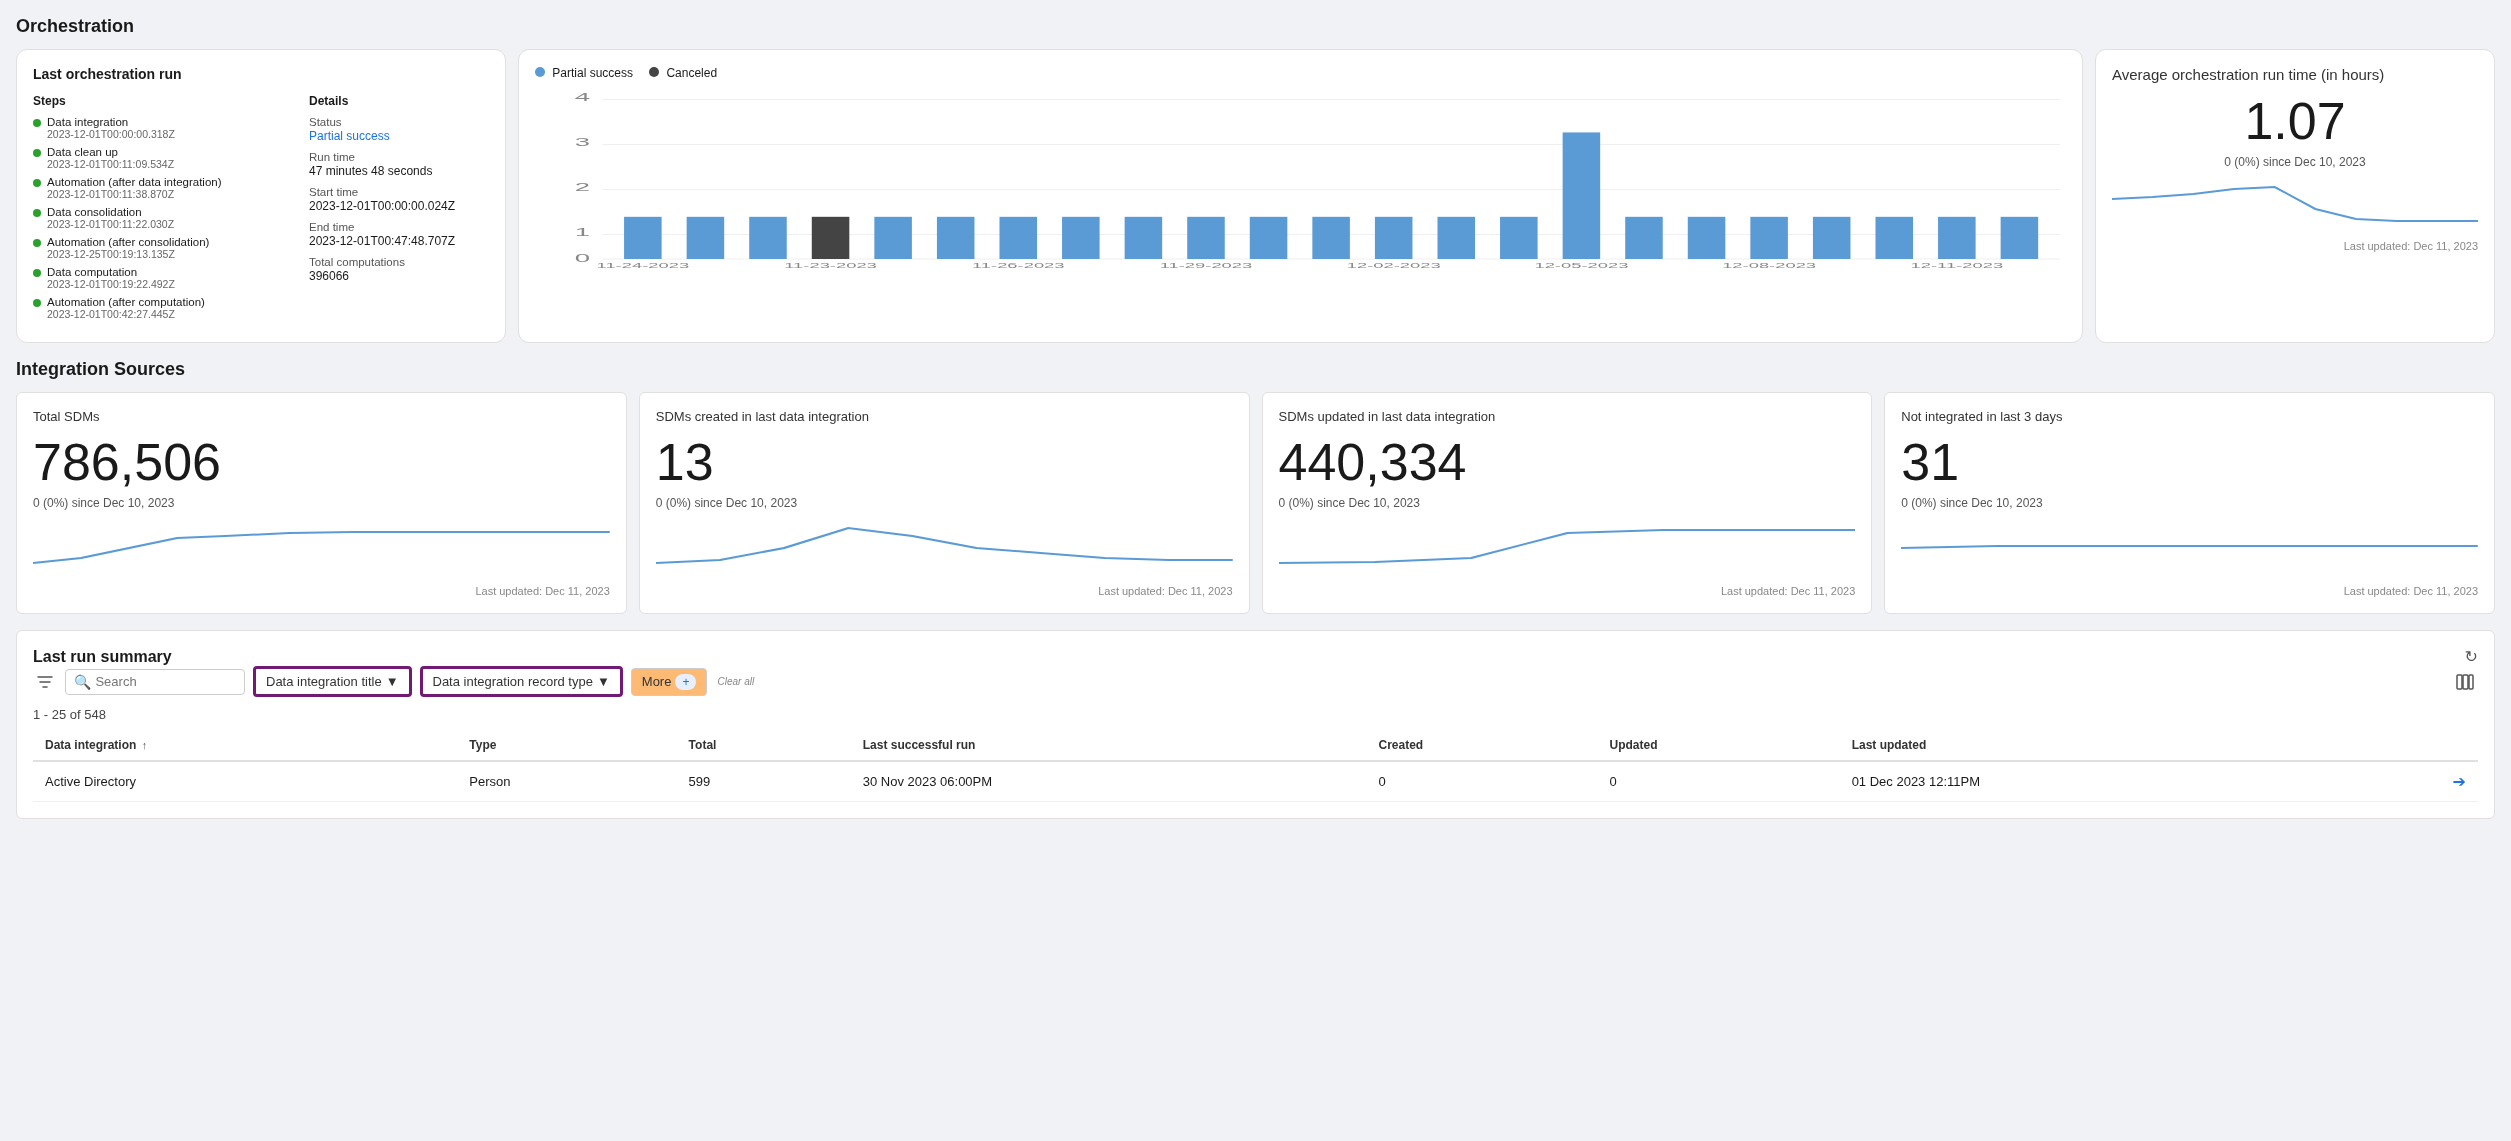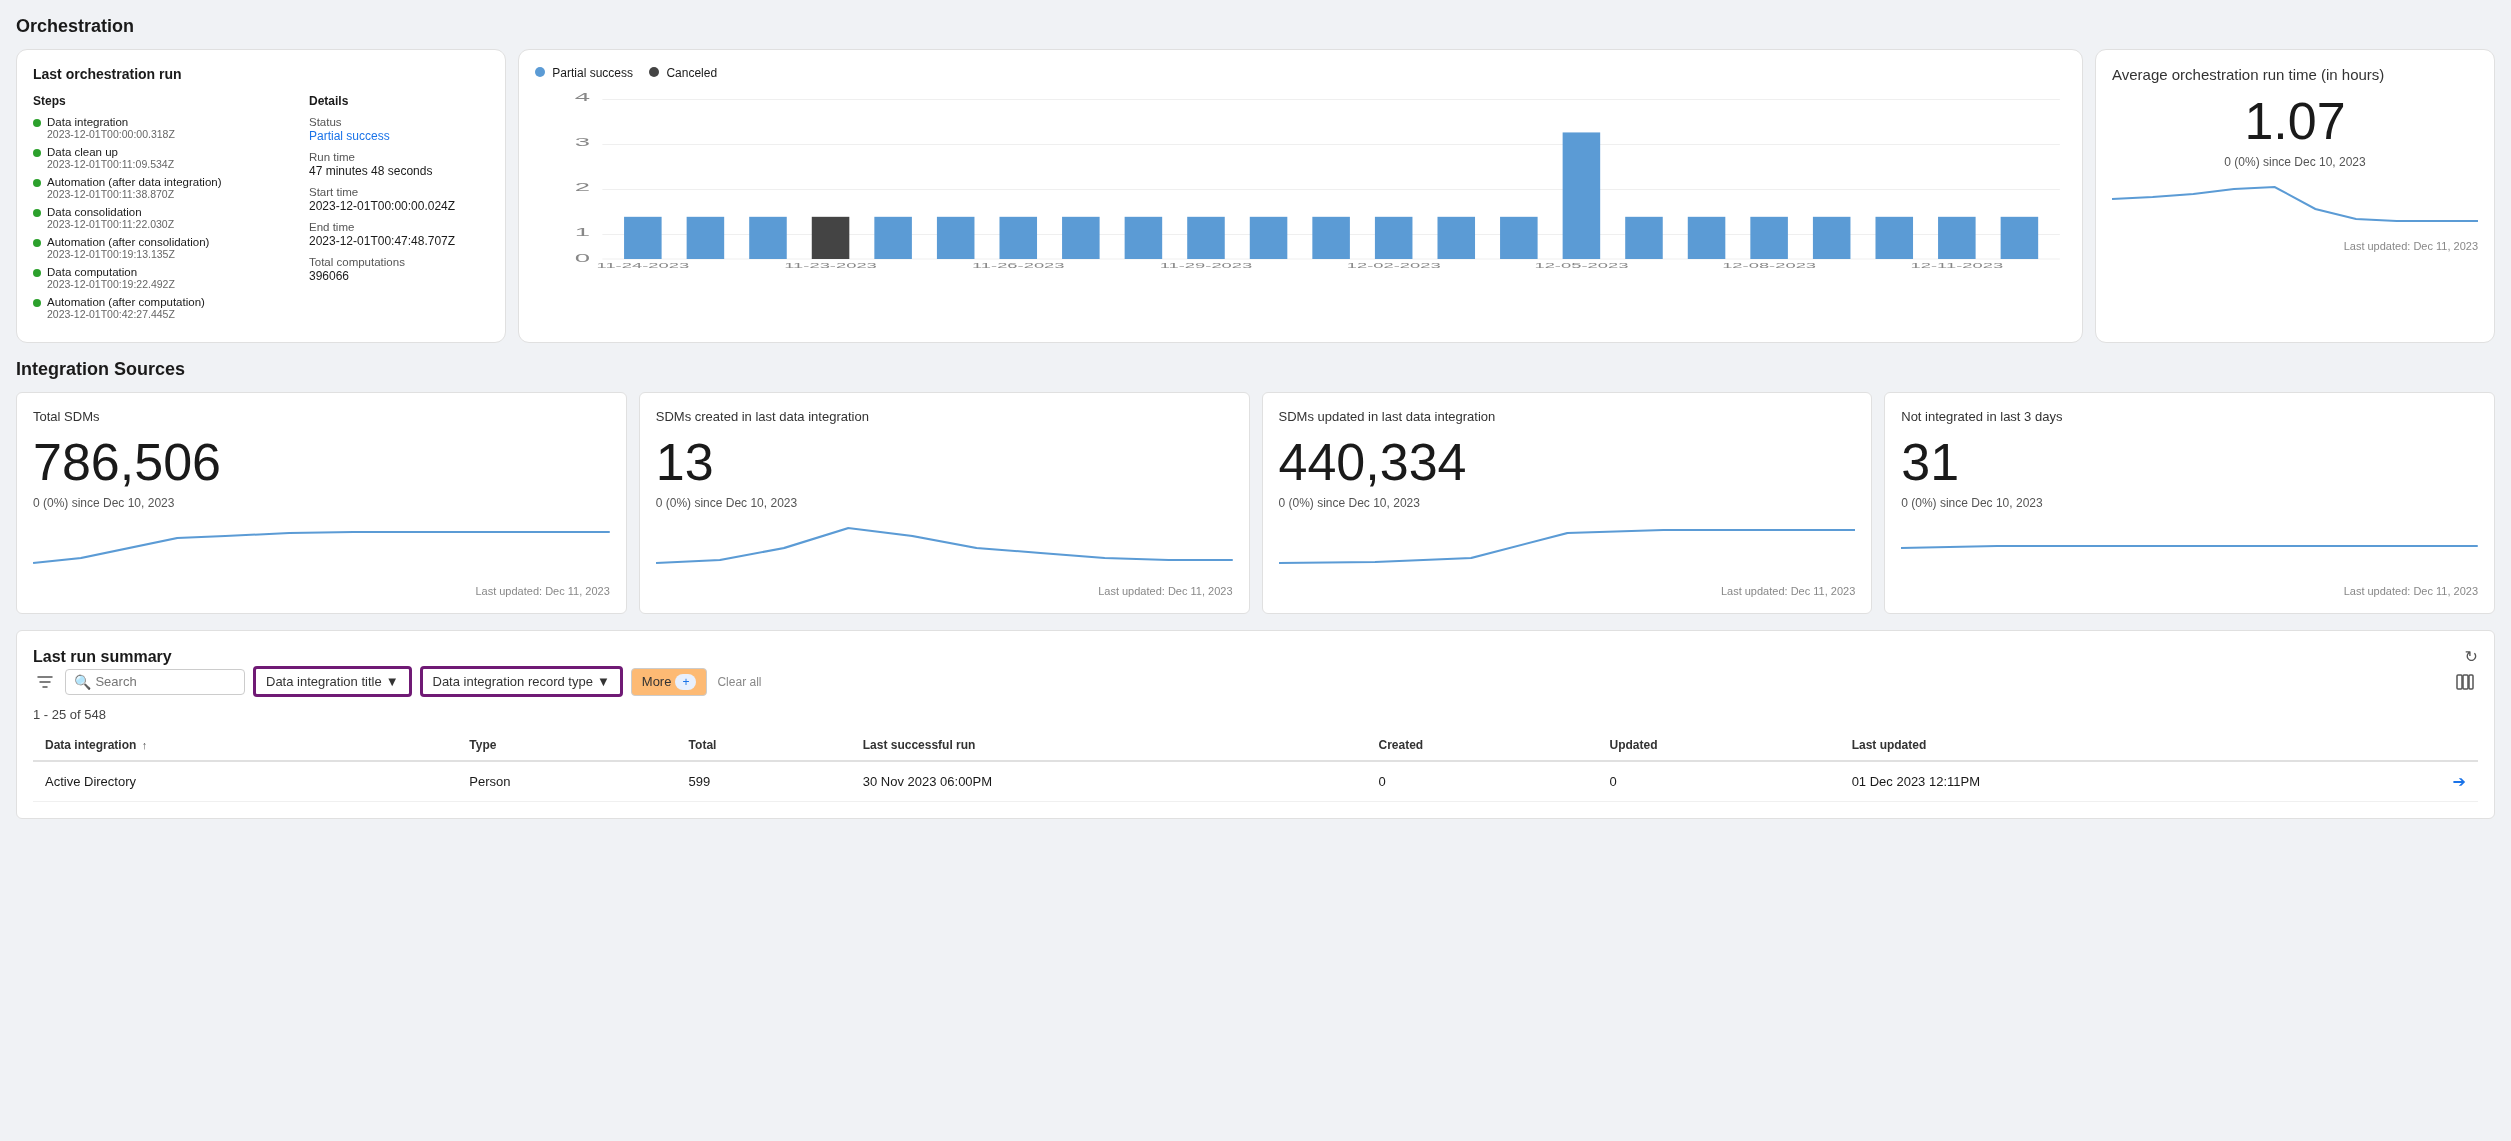--- a/index.html
+++ b/index.html
@@ -59,21 +59,21 @@
 
     .toolbar { display: flex; align-items: center; gap: 8px; }
     .filter-icon-btn { background: none; border: none; cursor: pointer; display: flex; align-items: center; padding: 4px; }
     .search-input-wrap { display: flex; align-items: center; border: 1px solid #ccc; border-radius: 4px; padding: 4px 8px; background: #fff; width: 180px; }
     .search-input-wrap input { border: none; outline: none; font-size: 13px; width: 100%; }
     .search-icon { color: #888; margin-right: 4px; font-size: 14px; }
 
     .filter-btn { display: flex; align-items: center; gap: 4px; border: 3px solid #701a75; border-radius: 4px; padding: 5px 10px; background: #fff; cursor: pointer; font-size: 13px; color: #333; }
 
     .more-btn { display: flex; align-items: center; gap: 4px; border: 1px solid #ccc; border-radius: 4px; padding: 5px 10px; background: #fdba74; cursor: pointer; font-size: 13px; color: #333; }
-    .clear-btn { background: none; border: none; cursor: pointer; font-size: 12px; color: #888; padding: 5px 2px; }
+    .clear-btn { background: none; border: none; cursor: pointer; font-size: 10px; color: #888; padding: 5px 2px; font-style: italic; }
 
     .result-count { font-size: 13px; color: #444; margin-bottom: 8px; }
 
     .refresh-btn { background: none; border: none; cursor: pointer; font-size: 16px; color: #555; display: flex; align-items: center; }
 
     
     .table-wrap { width: 100%; }
     table { width: 100%; border-collapse: collapse; }
     thead th { font-size: 12px; font-weight: 600; color: #333; padding: 8px 12px; border-bottom: 2px solid #e0e0e0; text-align: left; background: #fff; }
     tbody td { font-size: 13px; padding: 10px 12px; border-bottom: 1px solid #f0f0f0; color: #1a1a1a; }
@@ -138,21 +138,21 @@
                     <span class="step-dot"></span>
       <div>
         <div class="step-name">Data consolidation</div>
         <div class="step-time">2023-12-01T00:11:22.030Z</div>
       </div>
                   </div>
                   <div class="step-item">
                     <span class="step-dot"></span>
       <div>
         <div class="step-name">Automation (after consolidation)</div>
-        <div class="step-time">2023-12-01T00:19:13.135Z</div>
+        <div class="step-time">2023-12-25T00:19:13.135Z</div>
       </div>
                   </div>
                   <div class="step-item">
                     <span class="step-dot"></span>
       <div>
         <div class="step-name">Data computation</div>
         <div class="step-time">2023-12-01T00:19:22.492Z</div>
       </div>
                   </div>
                   <div class="step-item">

